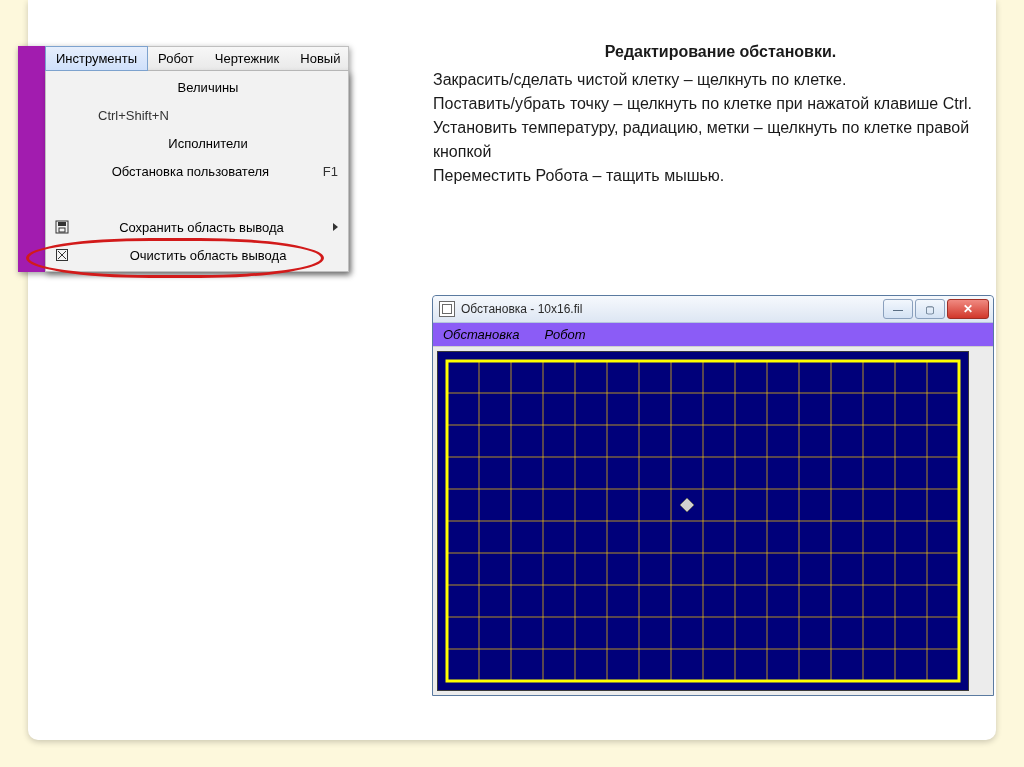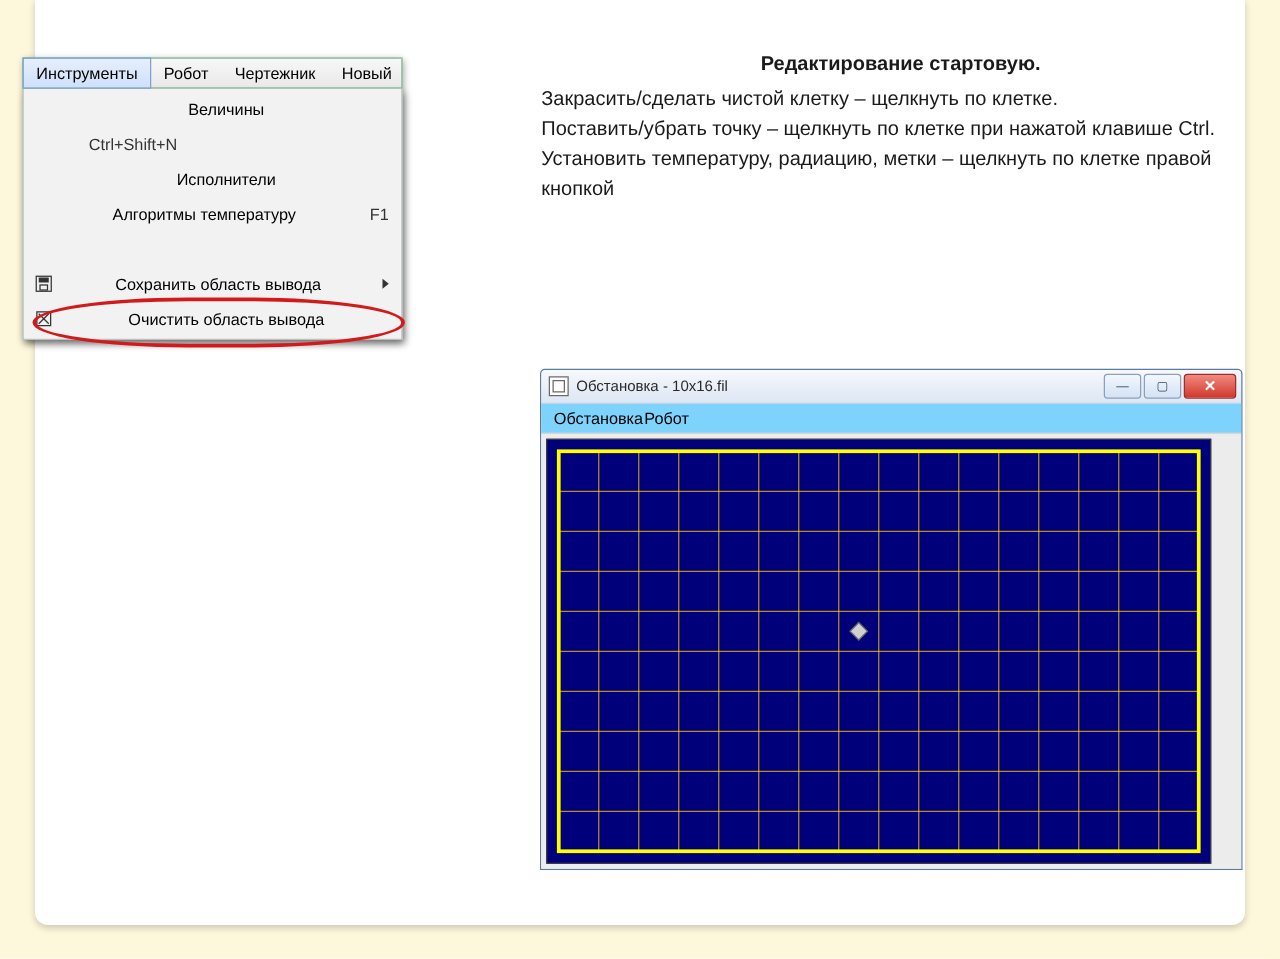--- a/index.html
+++ b/index.html
@@ -24,21 +24,22 @@
     border-radius: 0 0 10px 10px;
     box-shadow: 0 2px 6px rgba(0,0,0,0.2);
   }
   
   .menubar {
     position: absolute;
     left: -10px;
     top: 46px;
     width: 304px;
     box-shadow: 1px 2px 6px rgba(0,0,0,0.4);
-    background: #22c55e;
+    background: #a21caf;
+    padding-left: 27px;
   }
   .menubar-strip {
     display: flex;
     background: linear-gradient(#f7f7f7, #e9e9e9);
     border: 1px solid #bfbfbf;
     font-size: 13px;
   }
   .menubar-strip .mb-item {
     padding: 4px 10px;
     border-right: 1px solid transparent;
@@ -154,25 +155,26 @@
   .win-btn.close {
     width: 40px;
     background: linear-gradient(#f08a81,#d1372b);
     border-color: #9e2e25;
     color: #fff;
     font-weight: bold;
     font-size: 12px;
   }
   .env-menubar {
     display: flex;
-    gap: 1px;
+    gap: 25px;
     padding: 4px 10px;
     font-size: 13px;
-    background: #7dd3fc;
+    background: #8b5cf6;
     border-bottom: 1px solid #cfcfcf;
+    font-style: italic;
   }
   .env-canvas-wrap {
     padding: 4px;
     background: #ececec;
   }
   .env-canvas {
     background: #00007a;
     border: 1px solid #3a3a3a;
     box-shadow: inset 0 0 0 1px #000033;
   }
@@ -198,21 +200,21 @@
       <div class="dd-row">
         <span class="dd-icon"></span>
         <span class="dd-shortcut">Ctrl+Shift+N</span>
       </div>
       <div class="dd-row">
         <span class="dd-icon"></span>
         <span class="dd-label">Исполнители</span>
       </div>
       <div class="dd-row">
         <span class="dd-icon"></span>
-        <span class="dd-label">Алгоритмы температуру</span>
+        <span class="dd-label">Обстановка пользователя</span>
         <span class="dd-shortcut">F1</span>
       </div>
       <div class="dd-row">
         <span class="dd-icon"></span>
       </div>
       <div class="dd-row">
         <span class="dd-icon">
           <svg width="14" height="14" viewBox="0 0 14 14">
               <rect x="1" y="1" width="12" height="12" fill="none" stroke="#333"></rect>
               <rect x="3" y="2" width="8" height="4" fill="#333"></rect>
@@ -230,24 +232,25 @@
               <line x1="11" y1="3" x2="3" y2="11" stroke="#333"></line>
             </svg>
         </span>
         <span class="dd-label">Очистить область вывода</span>
       </div>
     </div>
     <div class="red-circle"></div>
   </div>
 
   <div class="instructions">
-    <div class="title">Редактирование стартовую.</div>
+    <div class="title">Редактирование обстановки.</div>
     <div>Закрасить/сделать чистой клетку – щелкнуть по клетке.</div>
     <div>Поставить/убрать точку – щелкнуть по клетке при нажатой клавише Ctrl.</div>
     <div>Установить температуру, радиацию, метки – щелкнуть по клетке правой кнопкой</div>
+    <div>Переместить Робота – тащить мышью.</div>
   </div>
 
   <div class="env-window">
     <div class="env-titlebar">
       <span class="app-icon"></span>
       <span class="title-text">Обстановка - 10x16.fil</span>
       <span class="win-btns">
         <span class="win-btn">—</span>
         <span class="win-btn">▢</span>
         <span class="win-btn close">✕</span>

